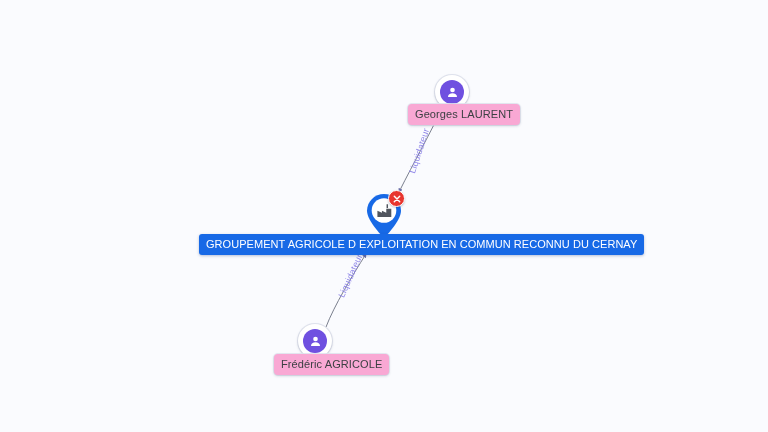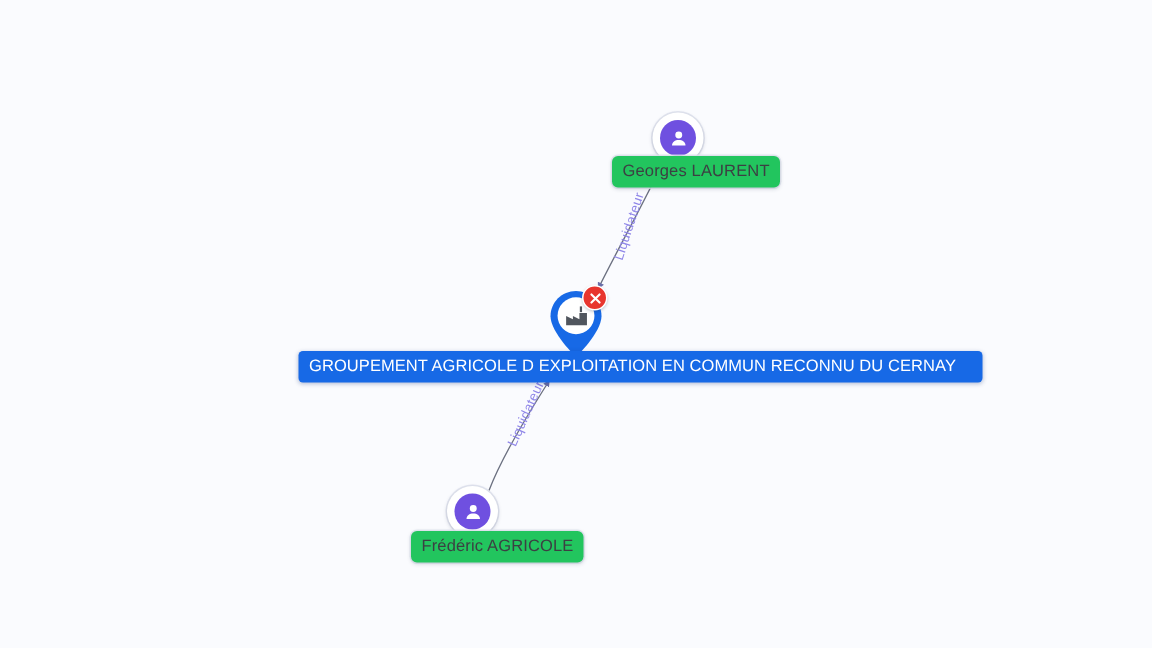--- a/index.html
+++ b/index.html
@@ -89,40 +89,40 @@
     display: flex;
     align-items: center;
     justify-content: center;
     cursor: pointer;
     box-shadow: 0 1px 2px rgba(40,50,80,.25);
   }
 
   
   .node-label {
     position: absolute;
-    background: #22c55e;
+    background: #f9a8d4;
     color: #3c4043;
     font-size: 11px;
     line-height: 14px;
     letter-spacing: .1px;
     padding: 3px 7px 4px 7px;
     border-radius: 4px;
     white-space: nowrap;
     box-shadow: 0 1px 3px rgba(40,50,80,.20), 0 0 0 1px rgba(228,231,242,.85);
     cursor: pointer;
   }
 
   .company-label {
     position: absolute;
     background: #1769e6;
     color: #ffffff;
     font-size: 11px;
     line-height: 14px;
     letter-spacing: .05px;
-    padding: 3px 18px 4px 7px;
+    padding: 3px 7px 4px 7px;
     border-radius: 3px;
     white-space: nowrap;
     box-shadow: 0 1px 3px rgba(20,50,120,.30);
     cursor: pointer;
   }
 
   
   .edge-label {
     position: absolute;
     color: #8f86e8;

